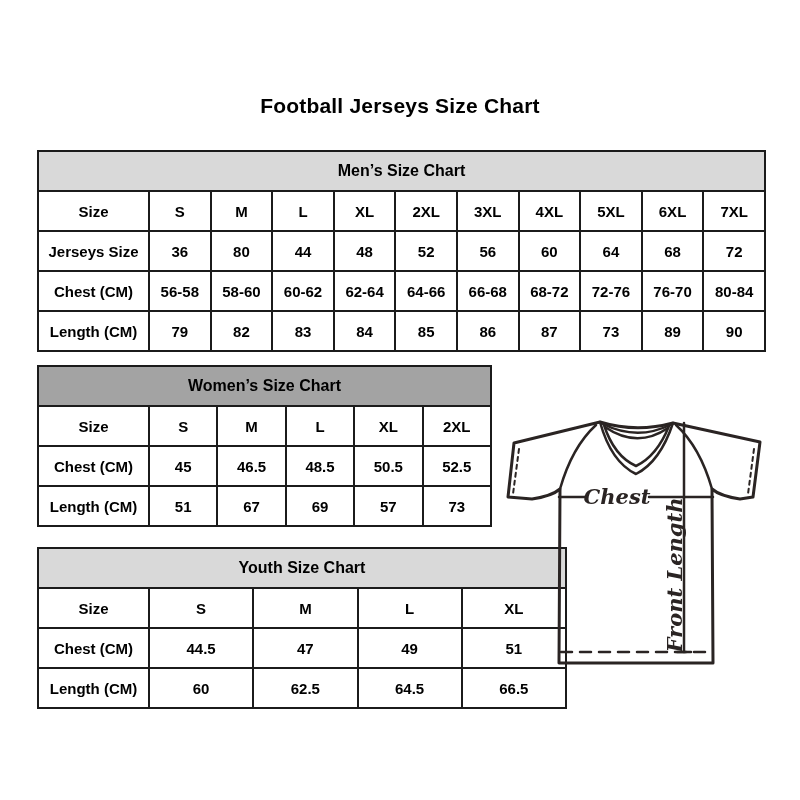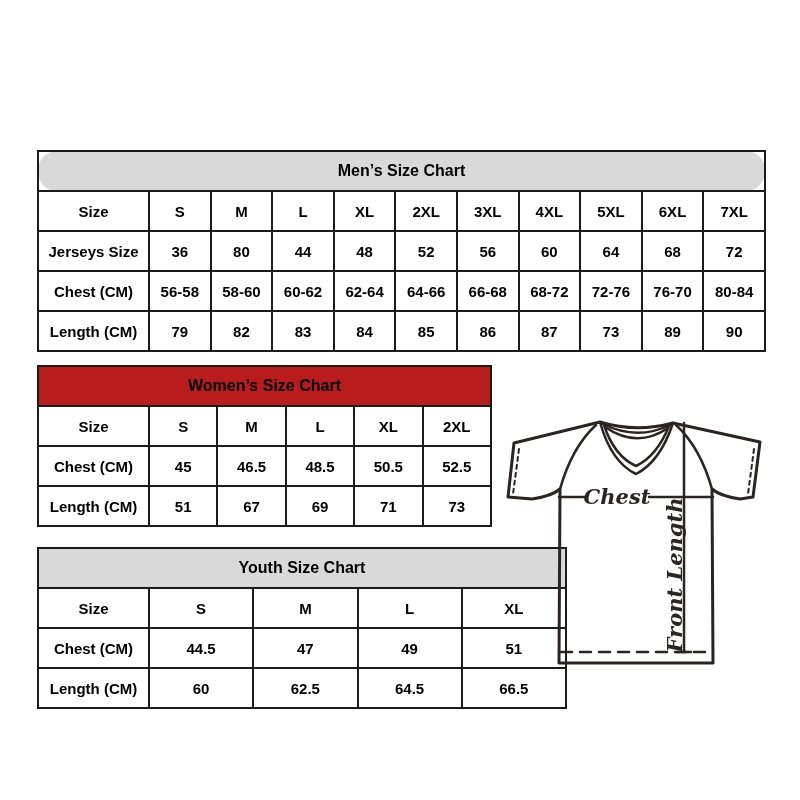--- a/index.html
+++ b/index.html
@@ -18,39 +18,40 @@
   #youth-table{left:37px;top:547px;width:530px;}
   .jersey{position:absolute;left:500px;top:415px;width:270px;height:255px;}
   .jersey text{font-family:"DejaVu Serif","Liberation Serif",serif;
         font-style:italic;font-weight:bold;fill:#2a2423;}
 </style>
 </head>
 <body>
 
 <div class="page">
 
+  <h1 class="page-title">Football Jerseys Size Chart</h1>
 
   <div id="mens-table" class="size-table">
       <table>
         <colgroup>
           <col style="width: 111px;">
           <col>
           <col>
           <col>
           <col>
           <col>
           <col>
           <col>
           <col>
           <col>
           <col>
         </colgroup>
         <tbody>
           <tr>
-            <td class="tbl-title" colspan="11" style="background: rgb(217, 217, 217); border-radius: 19px;">Men’s Size Chart</td>
+            <td class="tbl-title" colspan="11" style="background: rgb(217, 217, 217);">Men’s Size Chart</td>
           </tr>
           <tr>
             <td>Size</td>
             <td>S</td>
             <td>M</td>
             <td>L</td>
             <td>XL</td>
             <td>2XL</td>
             <td>3XL</td>
             <td>4XL</td>
@@ -105,21 +106,21 @@
         <colgroup>
           <col style="width: 111px;">
           <col>
           <col>
           <col>
           <col>
           <col>
         </colgroup>
         <tbody>
           <tr>
-            <td class="tbl-title" colspan="6" style="background: #b91c1c; margin-left: 34px;">Women’s Size Chart</td>
+            <td class="tbl-title" colspan="6" style="background: #a3a3a3; margin-left: 34px;">Women’s Size Chart</td>
           </tr>
           <tr>
             <td>Size</td>
             <td>S</td>
             <td>M</td>
             <td>L</td>
             <td>XL</td>
             <td>2XL</td>
           </tr>
           <tr>
@@ -128,21 +129,21 @@
             <td>46.5</td>
             <td>48.5</td>
             <td>50.5</td>
             <td>52.5</td>
           </tr>
           <tr>
             <td>Length (CM)</td>
             <td>51</td>
             <td>67</td>
             <td>69</td>
-            <td>71</td>
+            <td>57</td>
             <td>73</td>
           </tr>
         </tbody>
       </table>
     </div>
   <div id="youth-table" class="size-table">
       <table>
         <colgroup>
           <col style="width: 111px;">
           <col>

